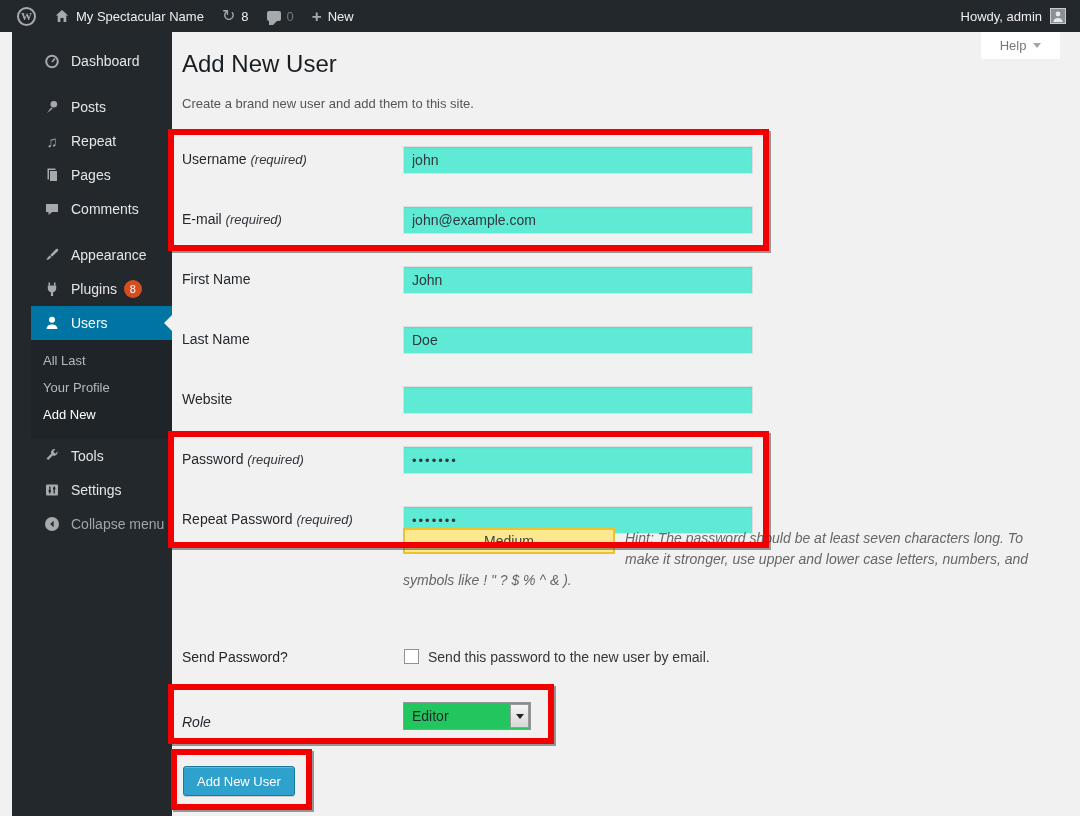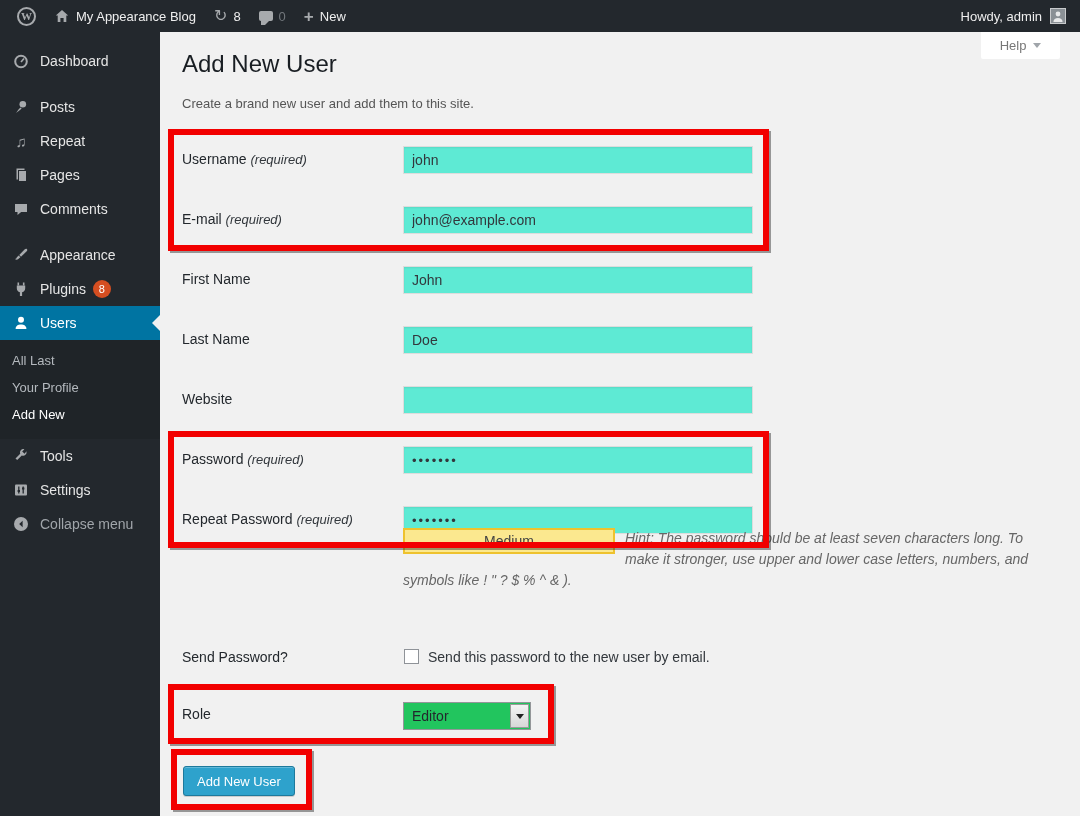--- a/index.html
+++ b/index.html
@@ -18,21 +18,21 @@
   .ab-count.dim{color:#72777c;}
   .wp-ring{width:19px;height:19px;border:2px solid #a7aaad;border-radius:50%;display:flex;align-items:center;justify-content:center;
            font-family:"Liberation Serif","DejaVu Serif",serif;font-weight:bold;font-size:11px;color:#a7aaad;line-height:1;}
   .ab-right{margin-left:auto;display:flex;align-items:center;gap:8px;height:32px;padding-right:14px;font-size:13px;color:#eee;cursor:pointer;}
   .avatar{width:16px;height:16px;background:#8a9095;border:1px solid #c8cacc;display:block;}
   .bubble{width:14px;height:10px;background:#a7aaad;border-radius:2px;position:relative;display:inline-block;}
   .bubble:after{content:"";position:absolute;left:2px;bottom:-4px;width:0;height:0;border:4px solid transparent;border-top-color:#a7aaad;border-left-color:#a7aaad;border-bottom-width:0;}
   .plus-glyph{font-size:17px;font-weight:bold;color:#a7aaad;line-height:1;}
   .refresh-glyph{font-size:16px;color:#a7aaad;line-height:1;font-family:"DejaVu Sans",sans-serif;}
   
-  .sidebar{position:absolute;top:32px;left:0;width:160px;bottom:0;background:#23282d;z-index:50;padding-top:12px;}
+  .sidebar{position:absolute;top:32px;left:12px;width:160px;bottom:0;background:#23282d;z-index:50;padding-top:12px;padding-left:19px;}
   .menu-item{height:34px;display:flex;align-items:center;padding-left:10px;font-size:14px;color:#e5e5e5;cursor:pointer;position:relative;}
   .menu-item .mi{width:22px;margin-right:8px;display:flex;align-items:center;justify-content:center;color:#a7aaad;flex:none;}
   .menu-sep{height:12px;}
   .menu-item.current{background:#0074a2;color:#fff;}
   .menu-item.current .mi{color:#fff;}
   .notch{position:absolute;right:0;top:50%;margin-top:-8px;width:0;height:0;border-top:8px solid transparent;border-bottom:8px solid transparent;border-right:8px solid #f1f1f1;}
   .badge{margin-left:7px;min-width:18px;height:18px;padding:0 5px;border-radius:9px;background:#d54e21;color:#fff;font-size:11px;display:inline-flex;align-items:center;justify-content:center;line-height:1;}
   .submenu{background:#1f2428;padding:7px 0 11px;}
   .submenu-item{height:27px;display:flex;align-items:center;padding-left:12px;font-size:13px;color:#b4b9be;cursor:pointer;}
   .submenu-item.current{color:#fff;}
@@ -82,21 +82,21 @@
   <div class="ab-left">
     <div class="ab-item">
       <span class="wp-ring">W</span>
     </div>
     <div class="ab-item">
       <span>
         <svg width="16" height="16" viewBox="0 0 16 16">
             <path d="M8 2l6.2 5.6h-1.9V14H9.6v-4H6.4v4H3.7V7.6H1.8z" fill="#a7aaad"></path>
           </svg>
       </span>
-      <span>My Appearance Blog</span>
+      <span>My Spectacular Name</span>
     </div>
     <div class="ab-item">
       <span class="refresh-glyph">↻</span>
       <span class="ab-count">8</span>
     </div>
     <div class="ab-item">
       <span class="bubble"></span>
       <span class="ab-count dim">0</span>
     </div>
     <div class="ab-item">
@@ -270,21 +270,21 @@
     <p class="pw-hint">Hint: The password should be at least seven characters long. To make it stronger, use upper and lower case letters, numbers, and symbols like ! " ? $ % ^ &amp; ).</p>
   </div>
 
   <div class="frow" style="top:612px;">
     <span class="flabel">Send Password?</span>
     <span class="checkbox"></span>
     <span class="cb-text">Send this password to the new user by email.</span>
   </div>
 
   <div class="frow" style="top:670px;">
-    <span class="flabel" style="top:4px;">Role</span>
+    <span class="flabel" style="top:12px;font-style:italic;">Role</span>
     <span class="select">
       <span class="sel-val">Editor</span>
       <span class="sel-btn">
           <span class="tri"></span>
         </span>
     </span>
   </div>
 
   <button class="btn-primary">Add New User</button>
 </div>

